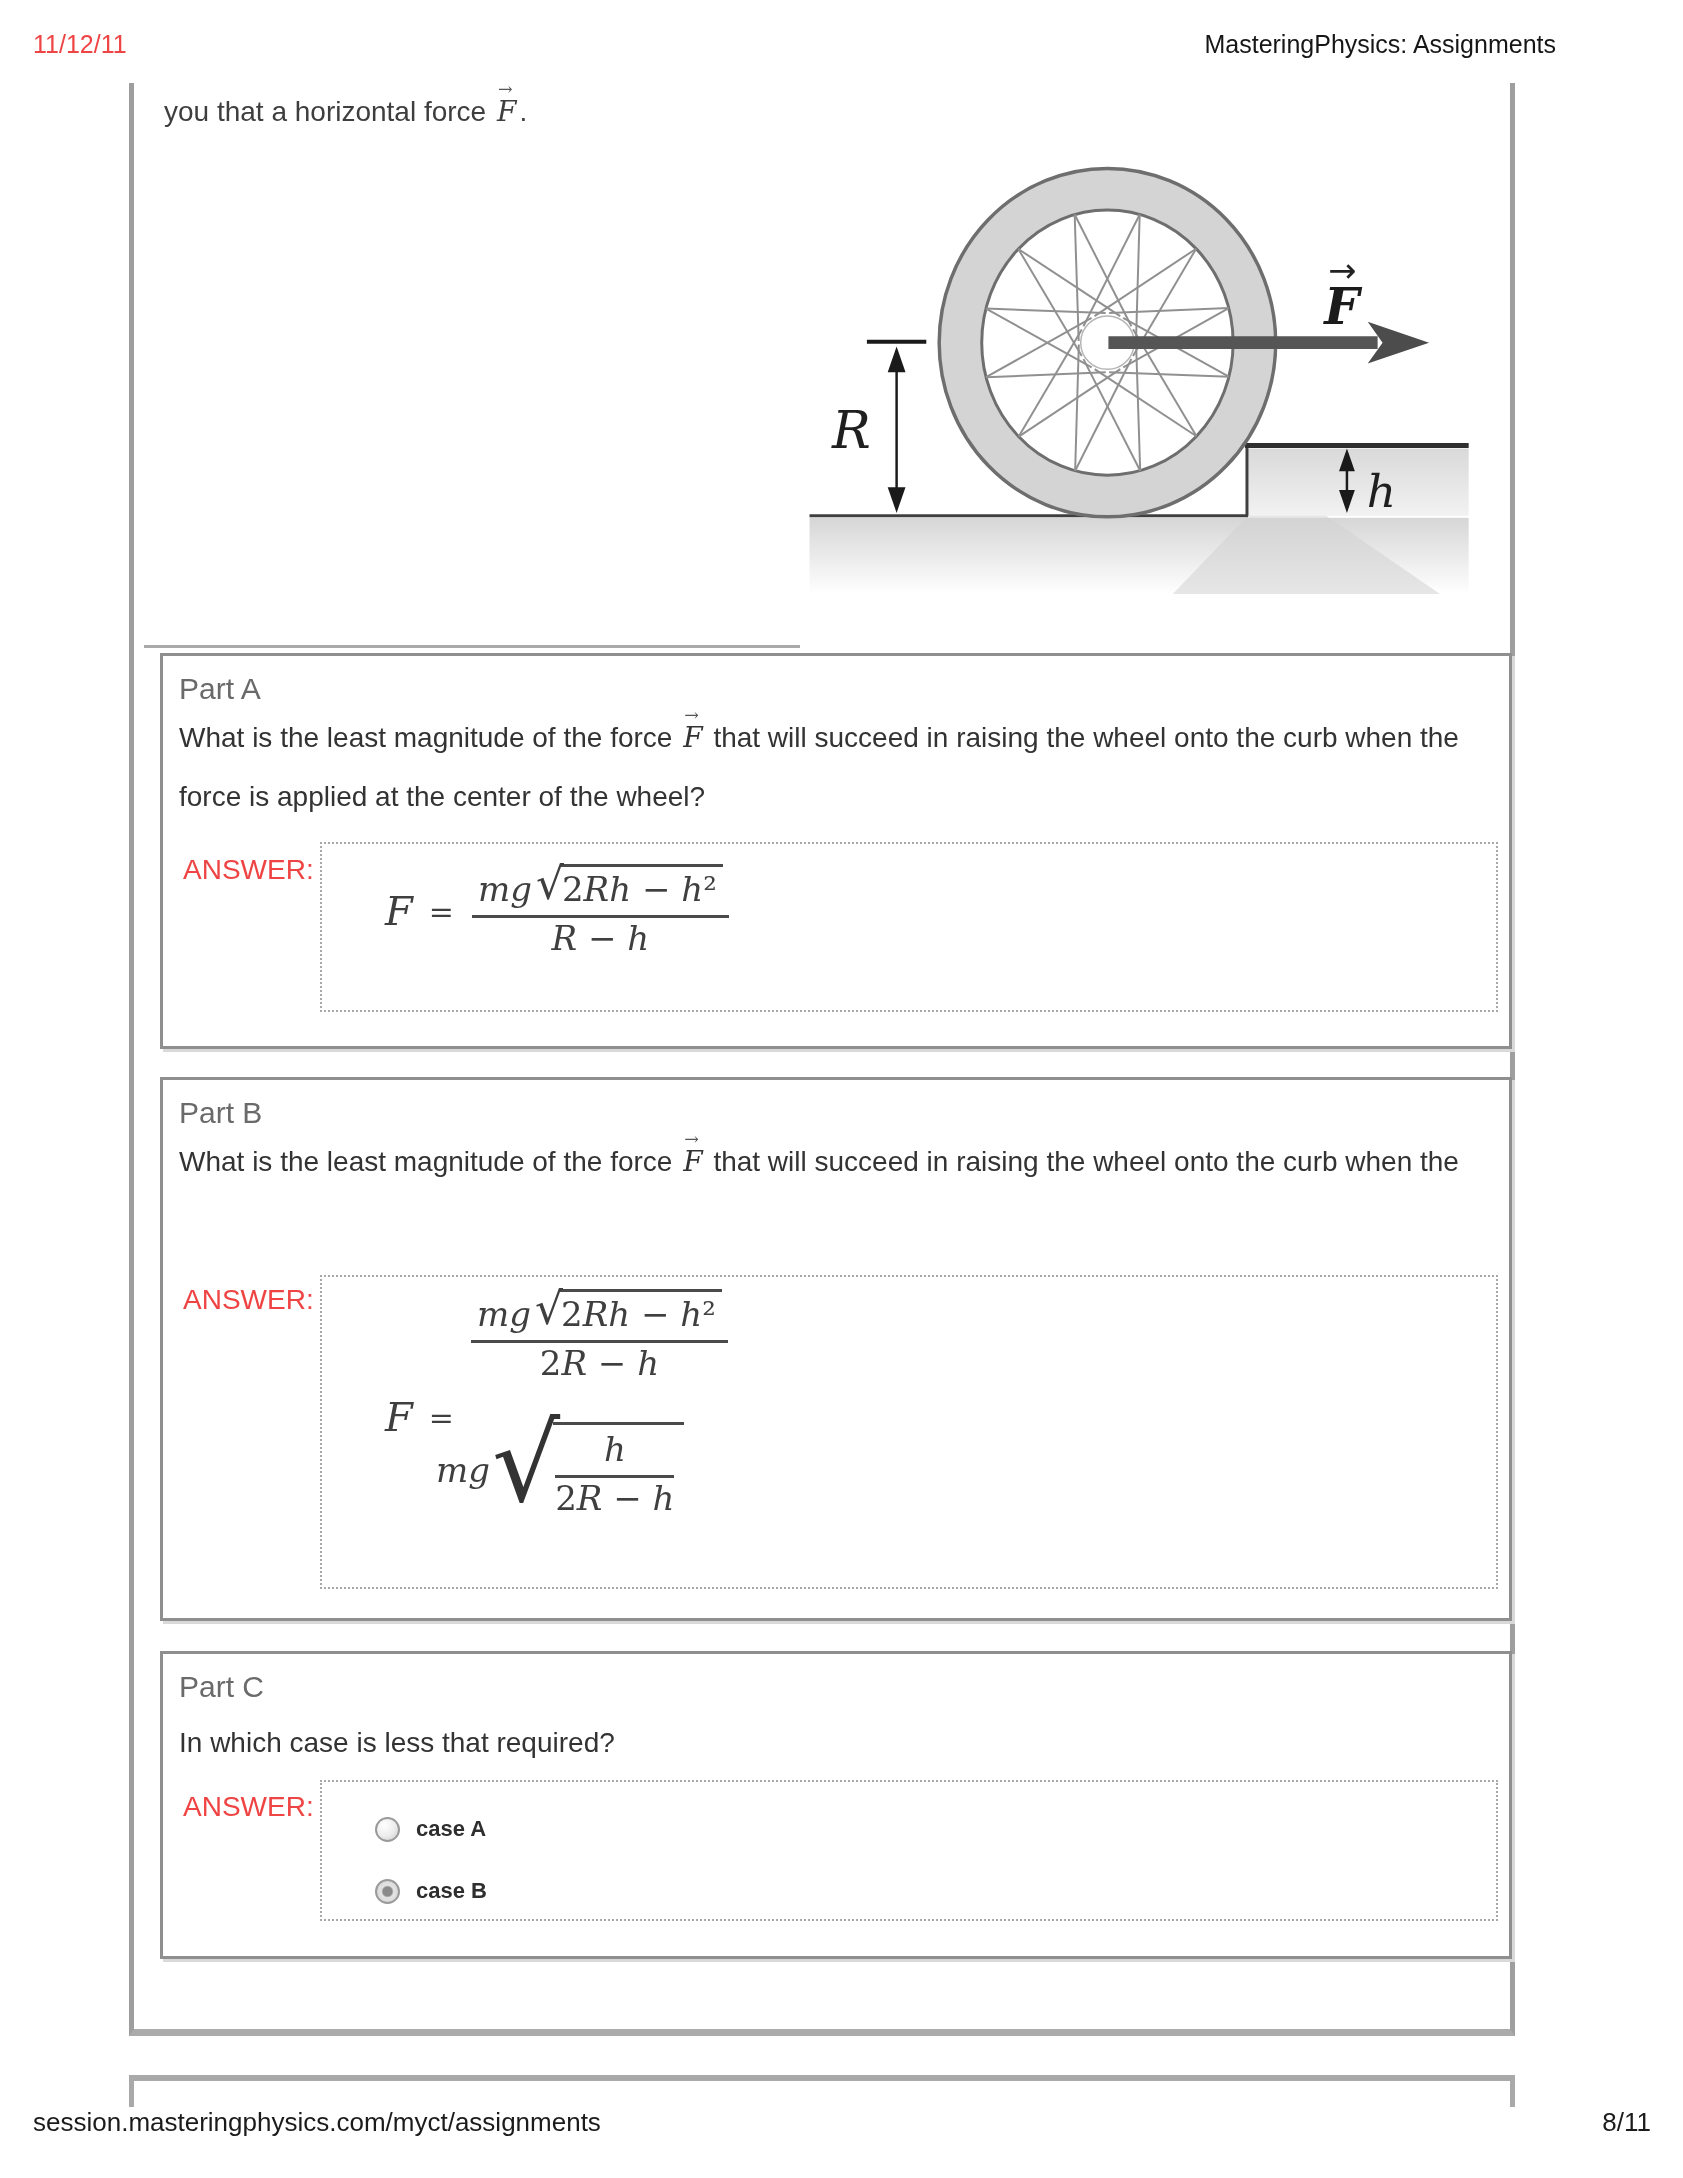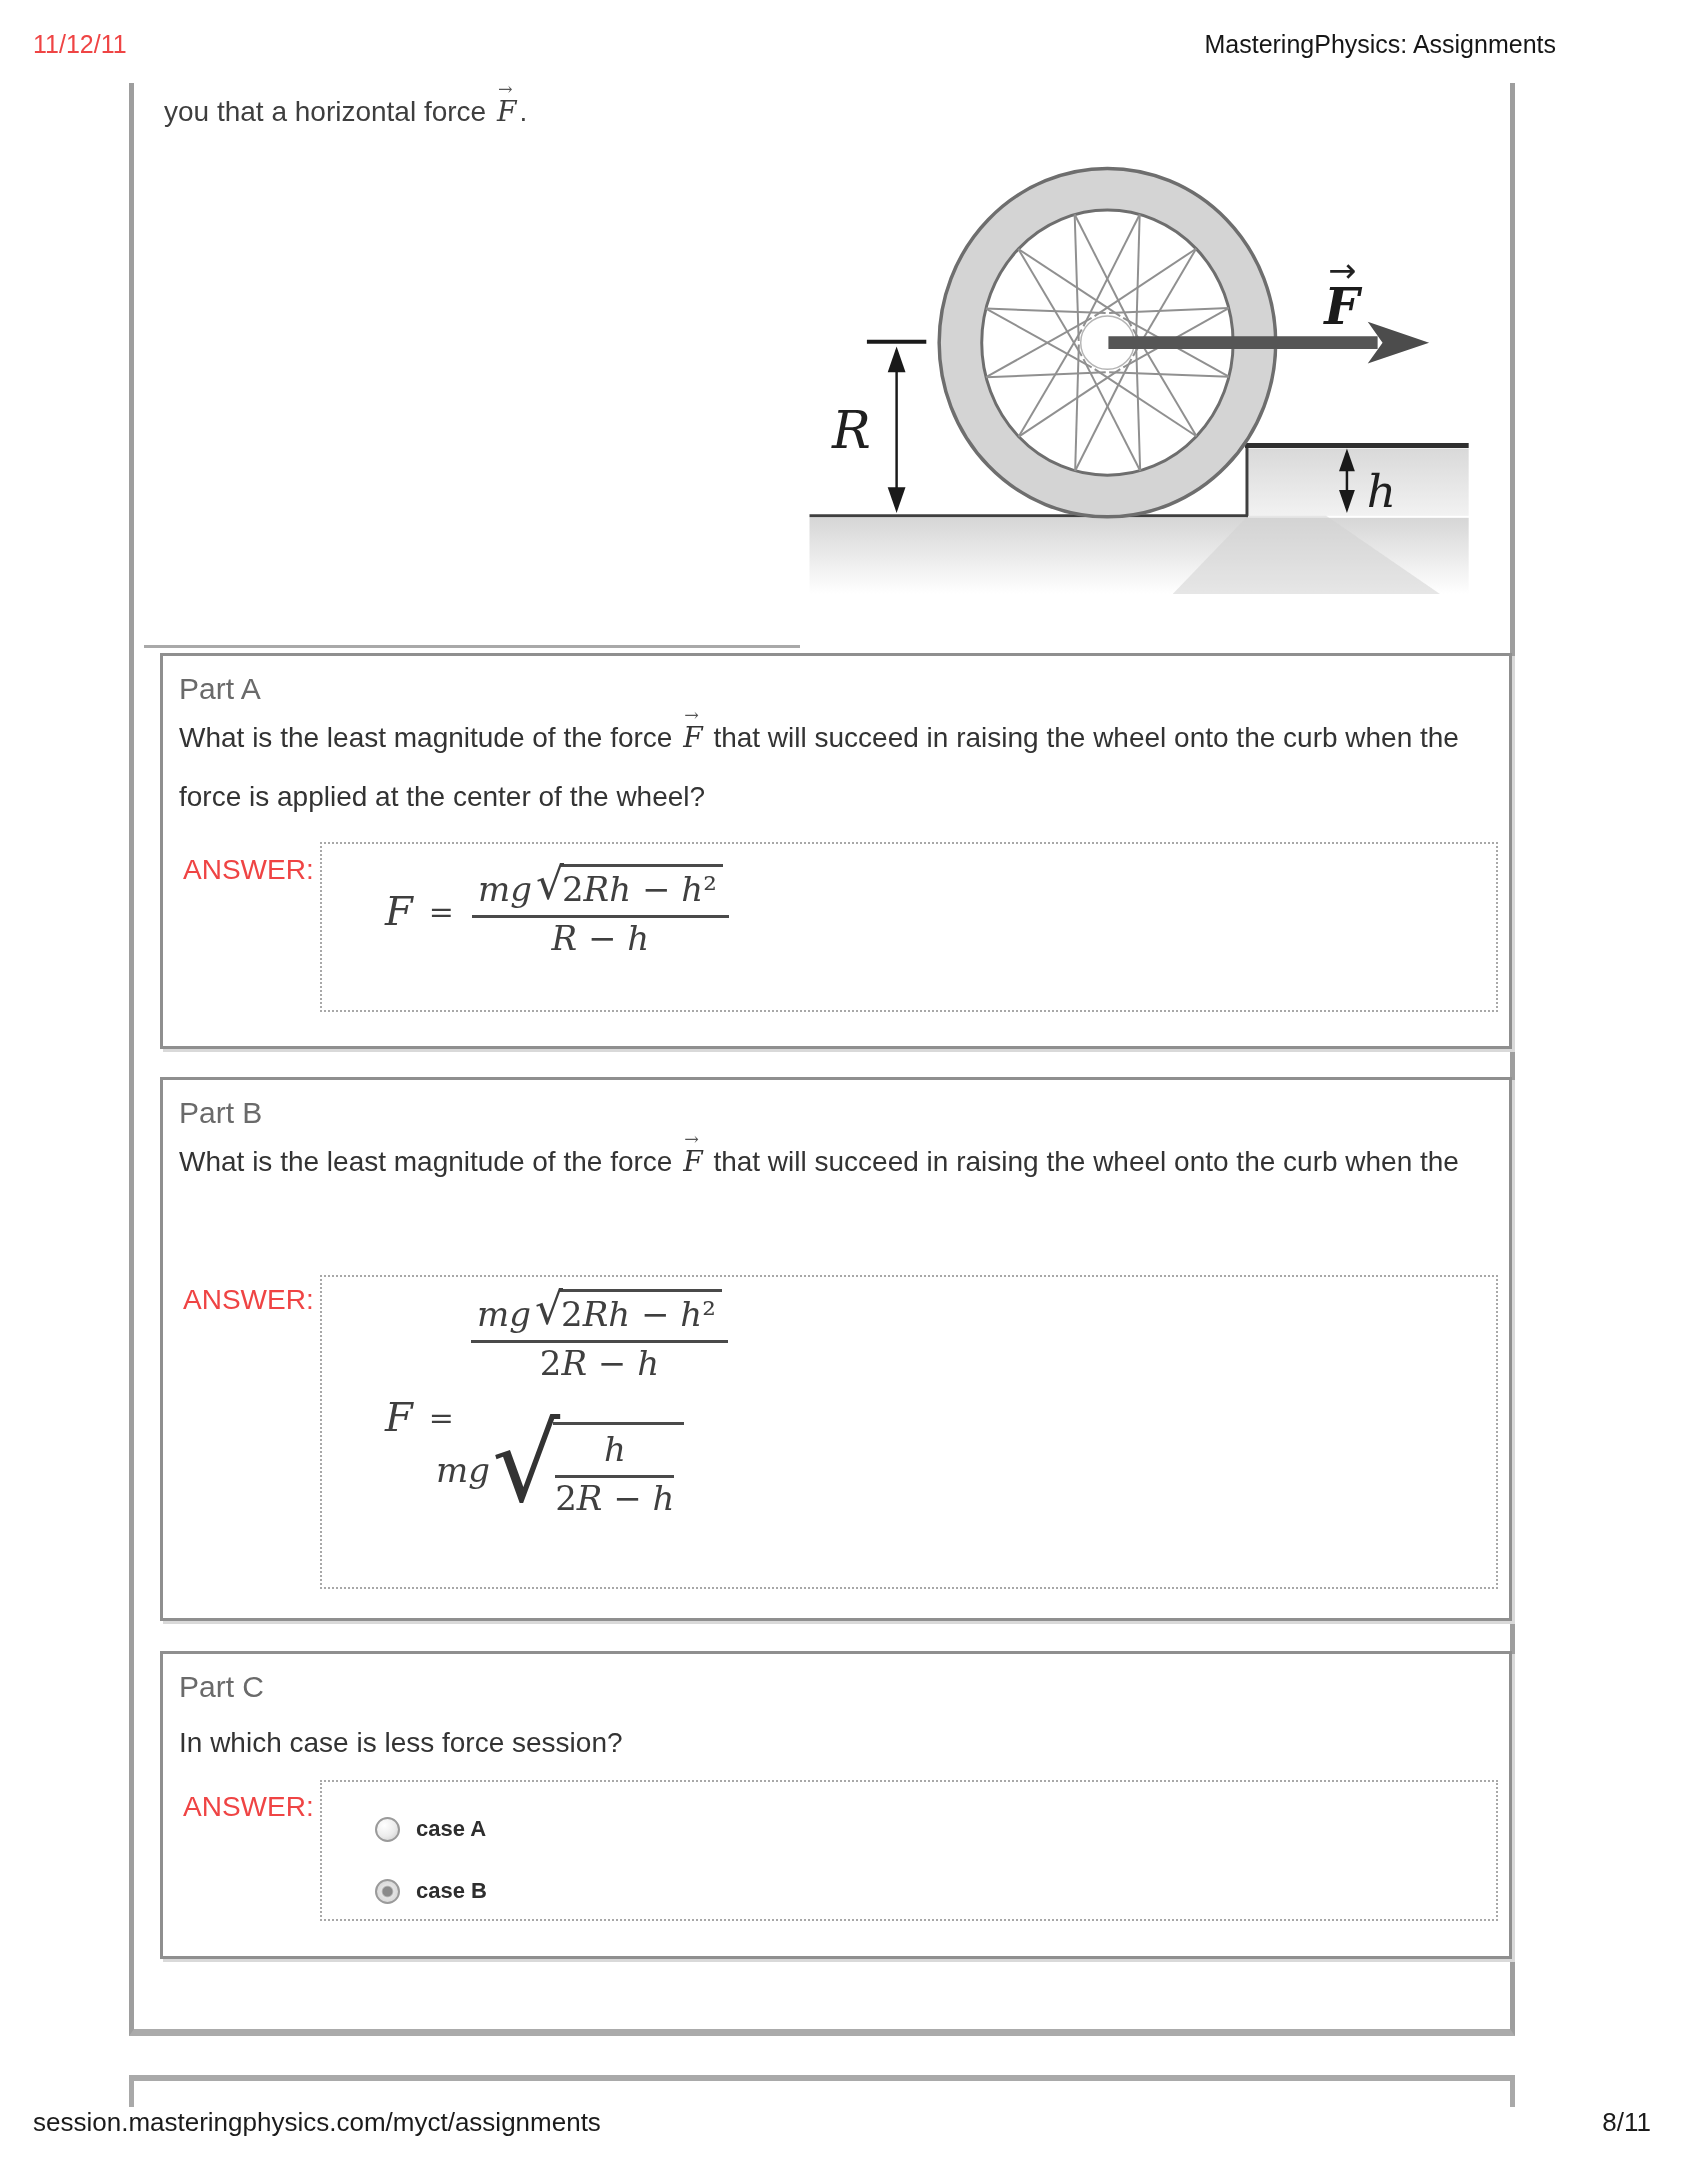--- a/index.html
+++ b/index.html
@@ -216,21 +216,21 @@
             <span class="den" style="font-family: &quot;DejaVu Serif&quot;, serif;">2<i>R</i> − <i>h</i></span>
           </span>
         </span>
       </span>
     </div>
   </div>
 </div>
 
 <div class="abs part-box" id="part-c">
   <div class="part-label">Part C</div>
-  <div class="q-line" style="top:73px;">In which case is less force session?</div>
+  <div class="q-line" style="top:73px;">In which case is less that required?</div>
   <div class="answer-label" style="top:137px;">ANSWER:</div>
   <div class="dotted" style="top:126px;height:141px;">
     <div class="opt-row" style="top:30px;">
       <span class="radio"></span>
       <span class="opt-label">case A</span>
     </div>
     <div class="opt-row" style="top:92px;">
       <span class="radio on"></span>
       <span class="opt-label">case B</span>
     </div>

